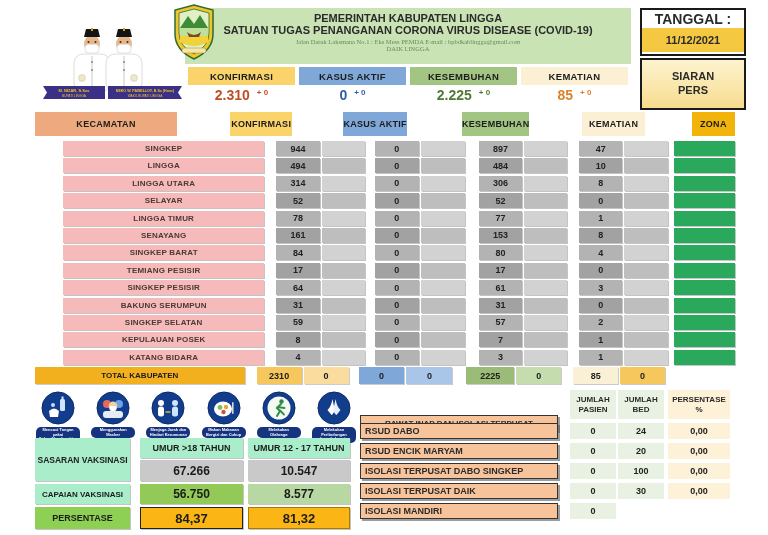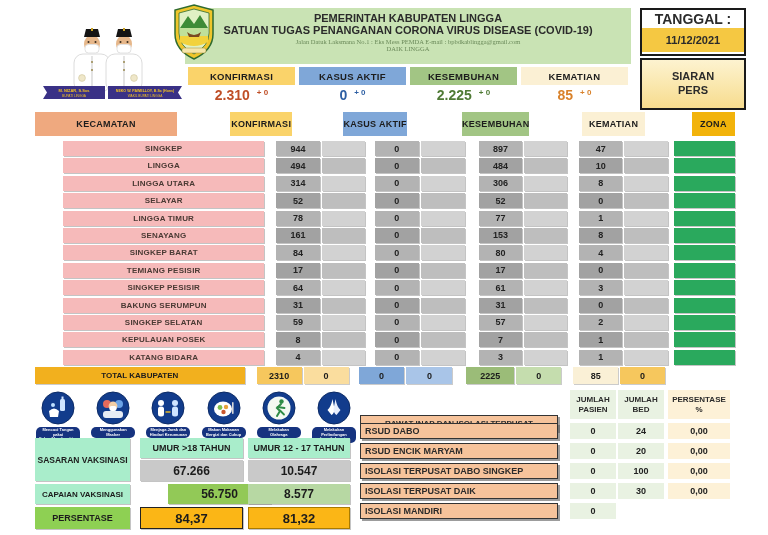--- a/index.html
+++ b/index.html
@@ -83,21 +83,21 @@
   
   #vax{left:35px;top:438px;width:320px;height:92px;}
   #vax .cell{box-shadow:1px 1px 0 rgba(125,125,125,.45);font-weight:bold;color:#1c1c1c;}
   .mint{background:#A9EDCB;}
   #vax-sasaran-label{left:0;top:0;width:95px;height:43px;font-size:8.5px;text-align:center;}
   #vax-h1{left:105px;top:0;width:103px;height:20px;font-size:9px;}
   #vax-h2{left:213px;top:0;width:102px;height:20px;font-size:9px;}
   #vax-s1{left:105px;top:22px;width:103px;height:21px;background:#C9C9C9;font-size:12px;}
   #vax-s2{left:213px;top:22px;width:102px;height:21px;background:#C9C9C9;font-size:12px;}
   #vax-cap-label{left:0;top:46px;width:95px;height:20px;font-size:8px;}
-  #vax-c1{left:105px;top:46px;width:103px;height:20px;background:#92C957;font-size:12px;margin-left:28px;}
+  #vax-c1{left:105px;top:46px;width:103px;height:20px;background:#92C957;font-size:12px;}
   #vax-c2{left:213px;top:46px;width:102px;height:20px;background:#B7D8A3;font-size:12px;}
   #vax-per-label{left:0;top:69px;width:95px;height:22px;background:#8ED053;font-size:9px;}
   #vax-p1{left:105px;top:69px;width:103px;height:22px;background:#FBB616;font-size:13px;border:1.5px solid #222;box-sizing:border-box;}
   #vax-p2{left:213px;top:69px;width:102px;height:22px;background:#FBB616;font-size:13px;border:1px solid #a97b00;box-sizing:border-box;}
 
   
   #iso{left:358px;top:390px;width:378px;height:145px;}
   #iso-title{left:2px;top:25px;width:198px;height:16px;background:#F6C39B;border:1.5px solid #333;
              box-shadow:2px 2px 0 rgba(90,90,90,.6);box-sizing:border-box;
              font-size:8px;font-weight:bold;color:#2b2b2b;}

